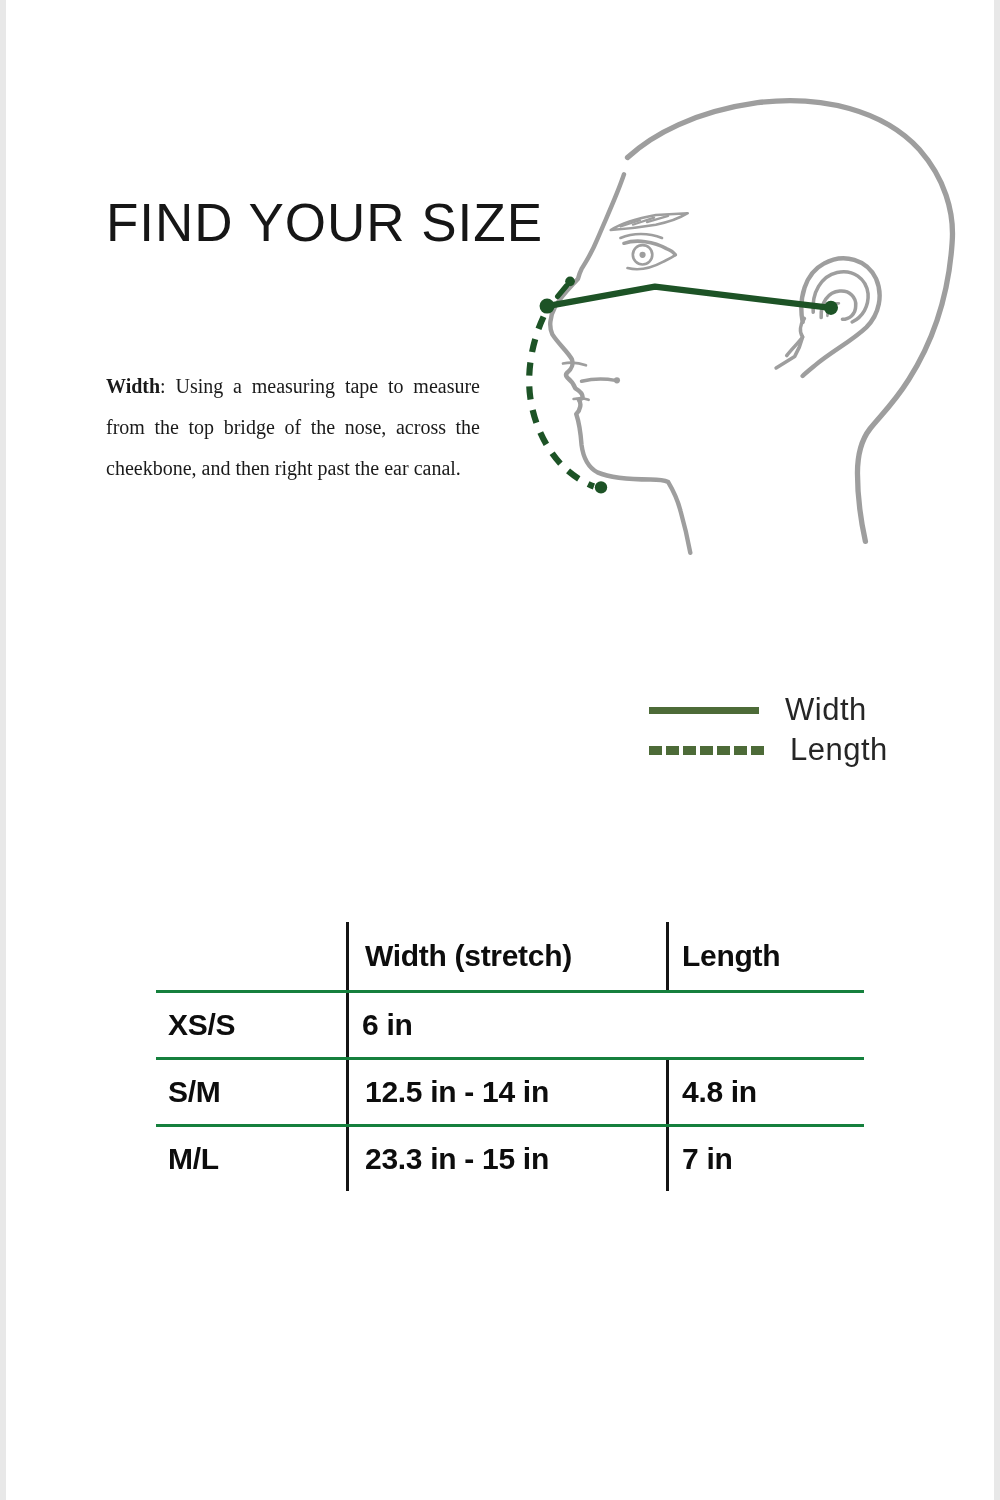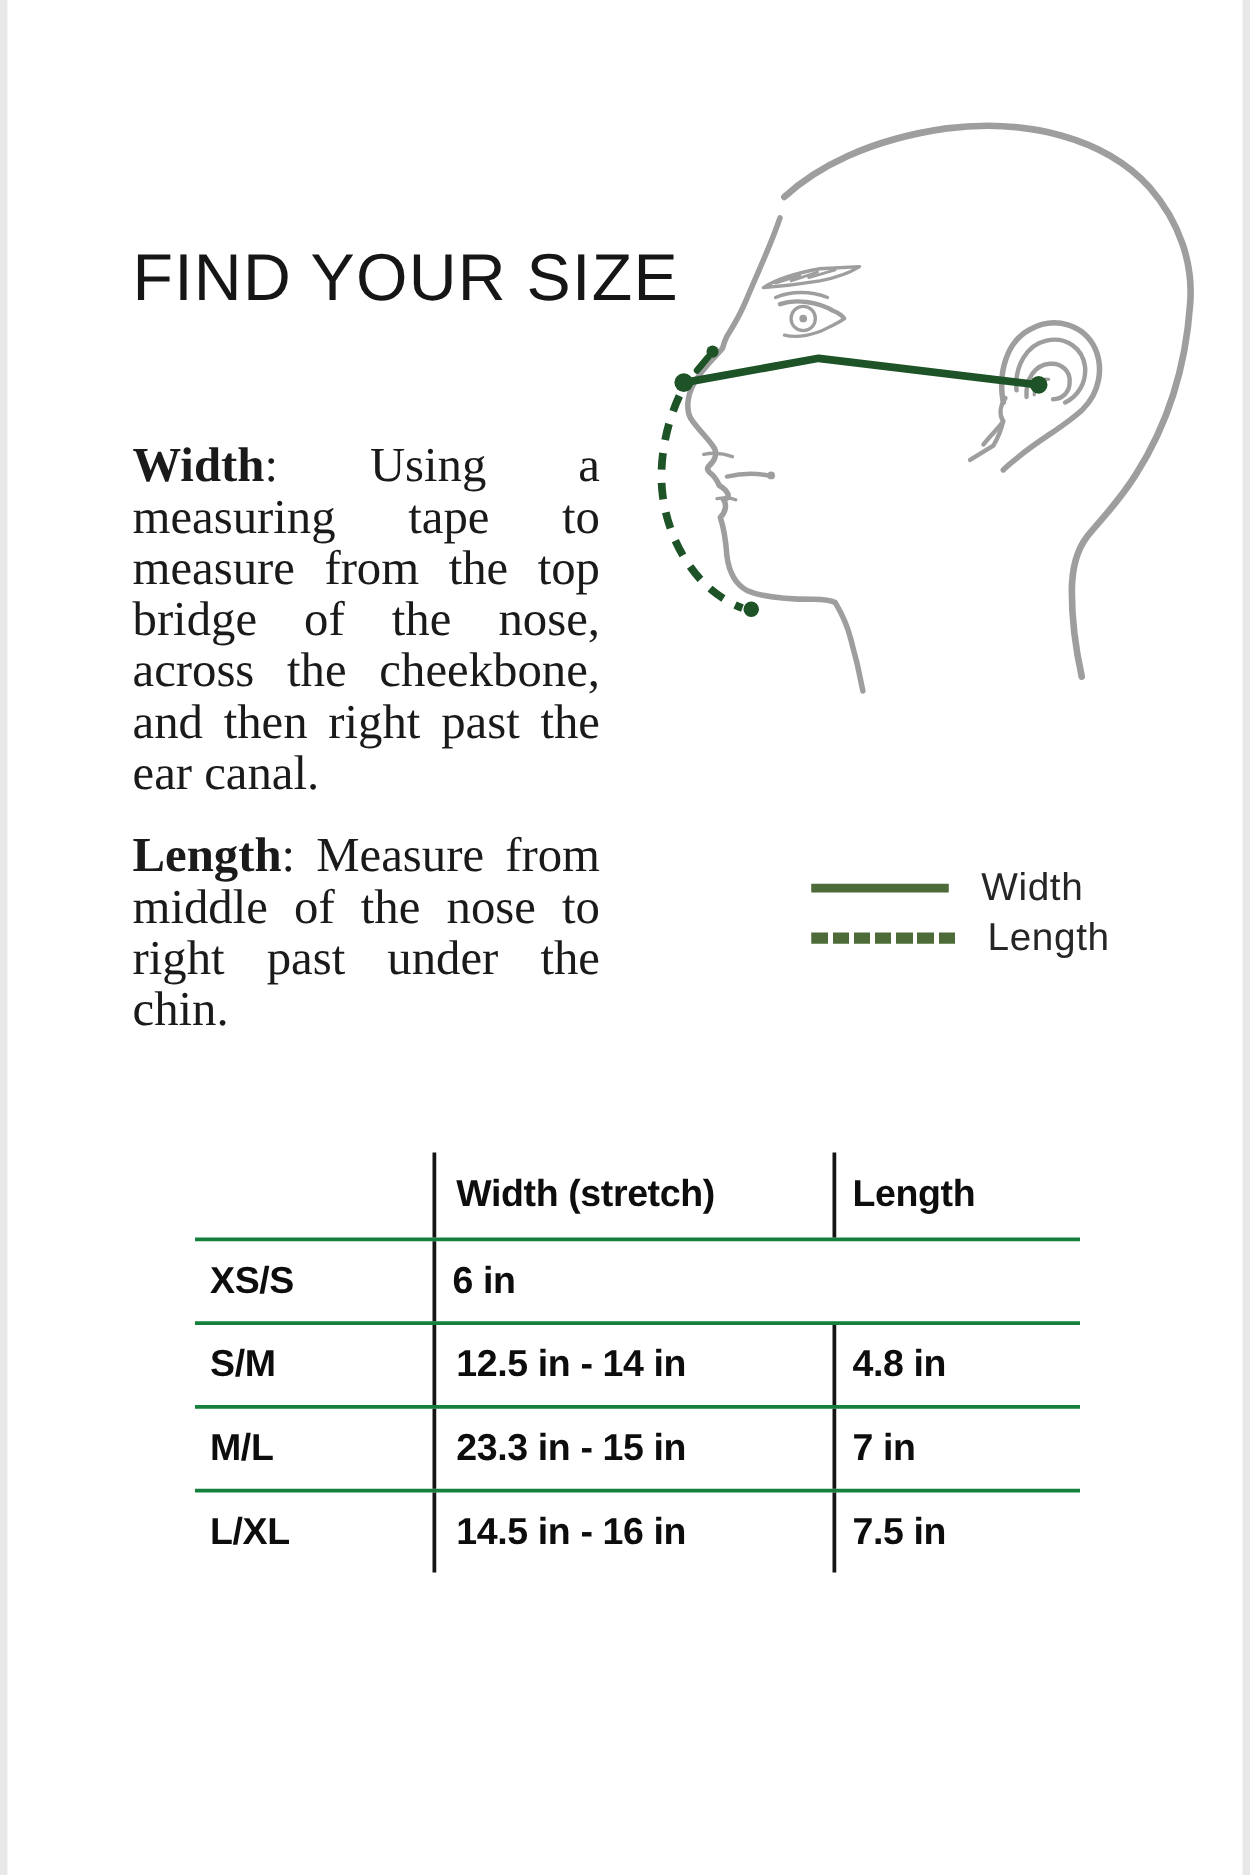--- a/index.html
+++ b/index.html
@@ -14,23 +14,23 @@
     position:relative;width:988px;height:1500px;background:#ffffff;
     overflow:hidden;margin:0 auto;
   }
   .page-title{
     position:absolute;left:100px;top:192px;
     font-family:"Liberation Sans",sans-serif;
     font-weight:300;font-size:53px;letter-spacing:1px;color:#161616;
     white-space:nowrap;
   }
   .instructions{
-    position:absolute;left:100px;top:352px;width:374px;
+    position:absolute;left:100px;top:366px;width:374px;
     font-family:"Liberation Serif",serif;
-    font-size:39px;line-height:41px;color:var(--text-dark,#1a1a1a);
+    font-size:20px;line-height:41px;color:var(--text-dark,#1a1a1a);
     text-align:justify;
   }
   .instructions .para{margin-bottom:25px;}
   .instructions b{font-weight:700;}
   
   .head-svg{position:absolute;left:460px;top:85px;}
   .sketch{stroke:var(--sketch-gray,#9e9e9e);fill:none;stroke-linecap:round;stroke-linejoin:round;}
   .w6{stroke-width:6;} .w5{stroke-width:5;} .w4{stroke-width:4;} .w3{stroke-width:3;} .w2{stroke-width:2.5;}
   .green-line{stroke:var(--measure-green,#1d5326);fill:none;stroke-linecap:round;stroke-linejoin:round;}
   .green-fill{fill:var(--measure-green,#1d5326);stroke:none;}
@@ -64,21 +64,20 @@
 </style>
 </head>
 <body>
 
 <div class="page">
 
   <div class="page-title">FIND YOUR SIZE</div>
 
   <div class="instructions">
     <div class="para"><b>Width</b><span>: Using a measuring tape to measure from the top bridge of the nose, across the cheekbone, and then right past the ear canal.</span></div>
-    <div class="para"><b>Length</b><span>: Measure from middle of the nose to right past under the chin.</span></div>
   </div>
 
   <svg class="head-svg" width="530" height="650" viewBox="460 85 530 735" aria-hidden="true">
 
     <path class="sketch w6" d="M 608 167
          C 636 141, 684 115, 755 105
          C 828 96, 898 114, 938 158
          C 966 190, 978 228, 975 264
          C 971 322, 954 374, 926 418
          C 909 445, 893 460, 882 474
@@ -163,20 +162,15 @@
     <div class="t-row">
       <div class="t-cell c1">S/M</div>
       <div class="t-cell c2">12.5 in - 14 in</div>
       <div class="t-cell c3">4.8 in</div>
     </div>
     <div class="t-row">
       <div class="t-cell c1">M/L</div>
       <div class="t-cell c2">23.3 in - 15 in</div>
       <div class="t-cell c3">7 in</div>
     </div>
-    <div class="t-row">
-      <div class="t-cell c1">L/XL</div>
-      <div class="t-cell c2">14.5 in - 16 in</div>
-      <div class="t-cell c3">7.5 in</div>
-    </div>
   </div>
 
 </div>
 
 </body></html>

